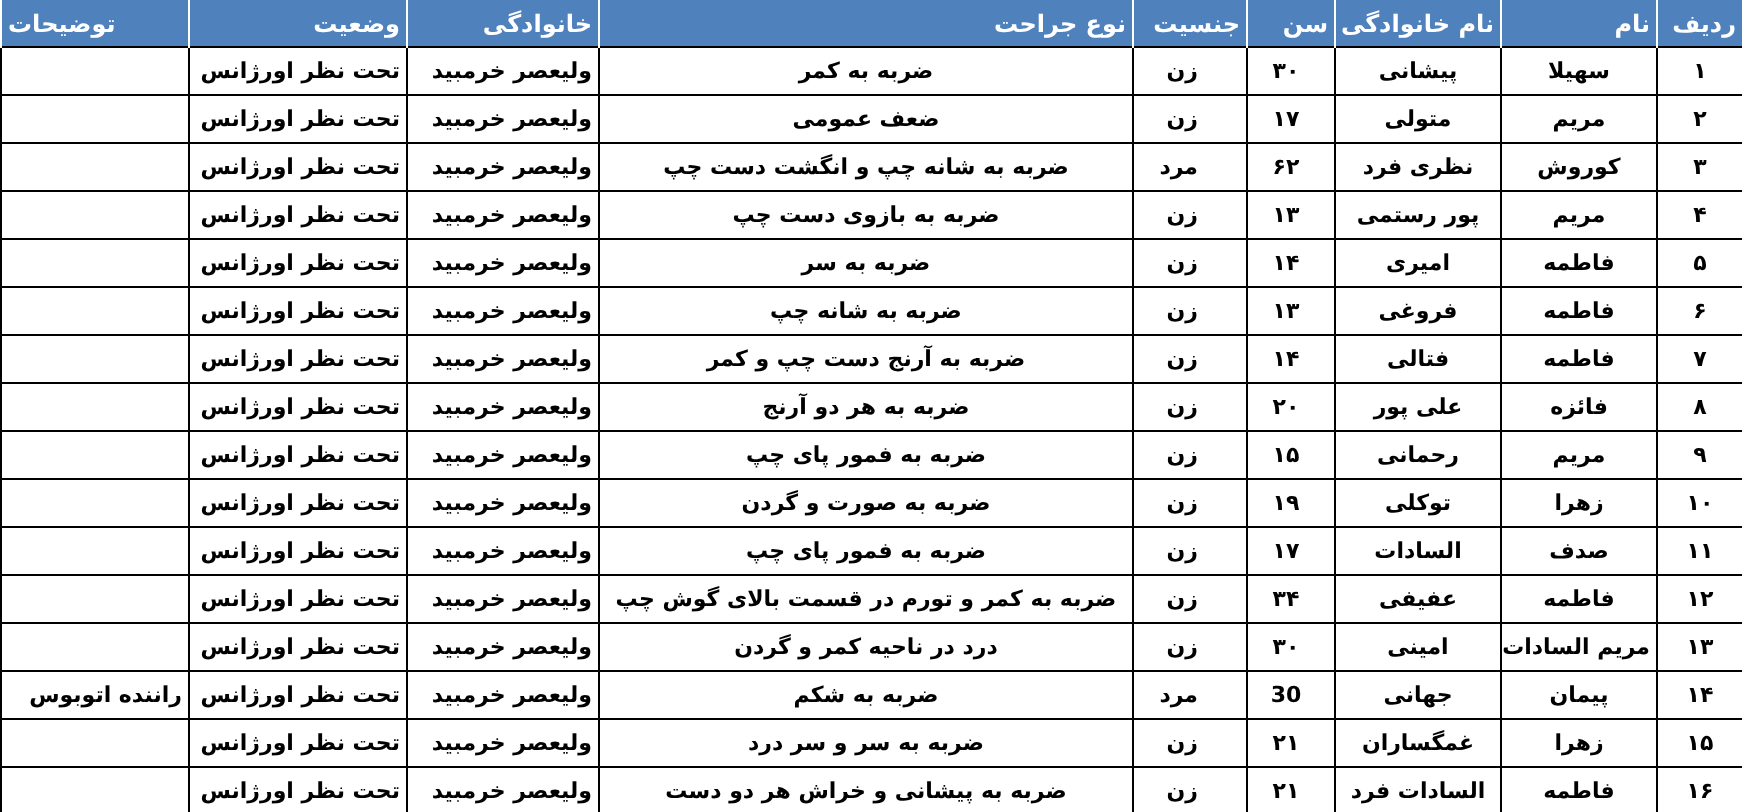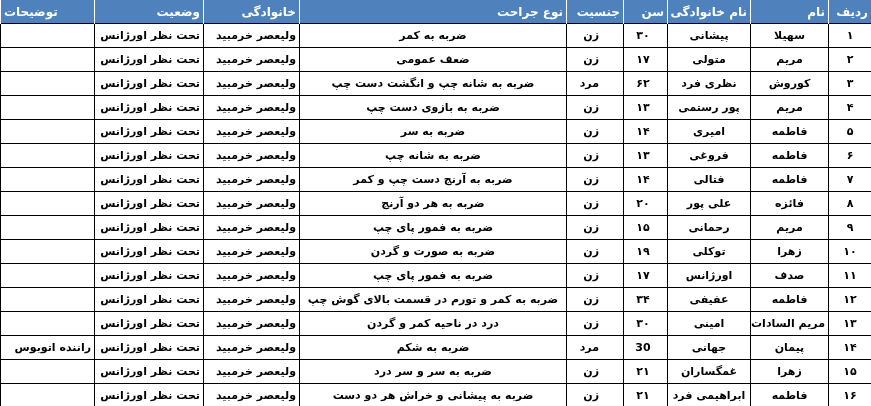--- a/index.html
+++ b/index.html
@@ -177,21 +177,21 @@
     <td class="c-age">۱۹</td>
     <td class="c-gender">زن</td>
     <td class="c-injury">ضربه به صورت و گردن</td>
     <td class="c-hosp">ولیعصر خرمبید</td>
     <td class="c-status">تحت نظر اورژانس</td>
     <td class="c-notes"></td>
   </tr>
       <tr>
     <td class="c-row">۱۱</td>
     <td class="c-fname">صدف</td>
-    <td class="c-lname">اورژانس</td>
+    <td class="c-lname">السادات</td>
     <td class="c-age">۱۷</td>
     <td class="c-gender">زن</td>
     <td class="c-injury">ضربه به فمور پای چپ</td>
     <td class="c-hosp">ولیعصر خرمبید</td>
     <td class="c-status">تحت نظر اورژانس</td>
     <td class="c-notes"></td>
   </tr>
       <tr>
     <td class="c-row">۱۲</td>
     <td class="c-fname">فاطمه</td>
@@ -232,21 +232,21 @@
     <td class="c-age">۲۱</td>
     <td class="c-gender">زن</td>
     <td class="c-injury">ضربه به سر و سر درد</td>
     <td class="c-hosp">ولیعصر خرمبید</td>
     <td class="c-status">تحت نظر اورژانس</td>
     <td class="c-notes"></td>
   </tr>
       <tr>
     <td class="c-row">۱۶</td>
     <td class="c-fname">فاطمه</td>
-    <td class="c-lname">ابراهیمی فرد</td>
+    <td class="c-lname">السادات فرد</td>
     <td class="c-age">۲۱</td>
     <td class="c-gender">زن</td>
     <td class="c-injury">ضربه به پیشانی و خراش هر دو دست</td>
     <td class="c-hosp">ولیعصر خرمبید</td>
     <td class="c-status">تحت نظر اورژانس</td>
     <td class="c-notes"></td>
   </tr>
     </tbody>
 </table>
 

